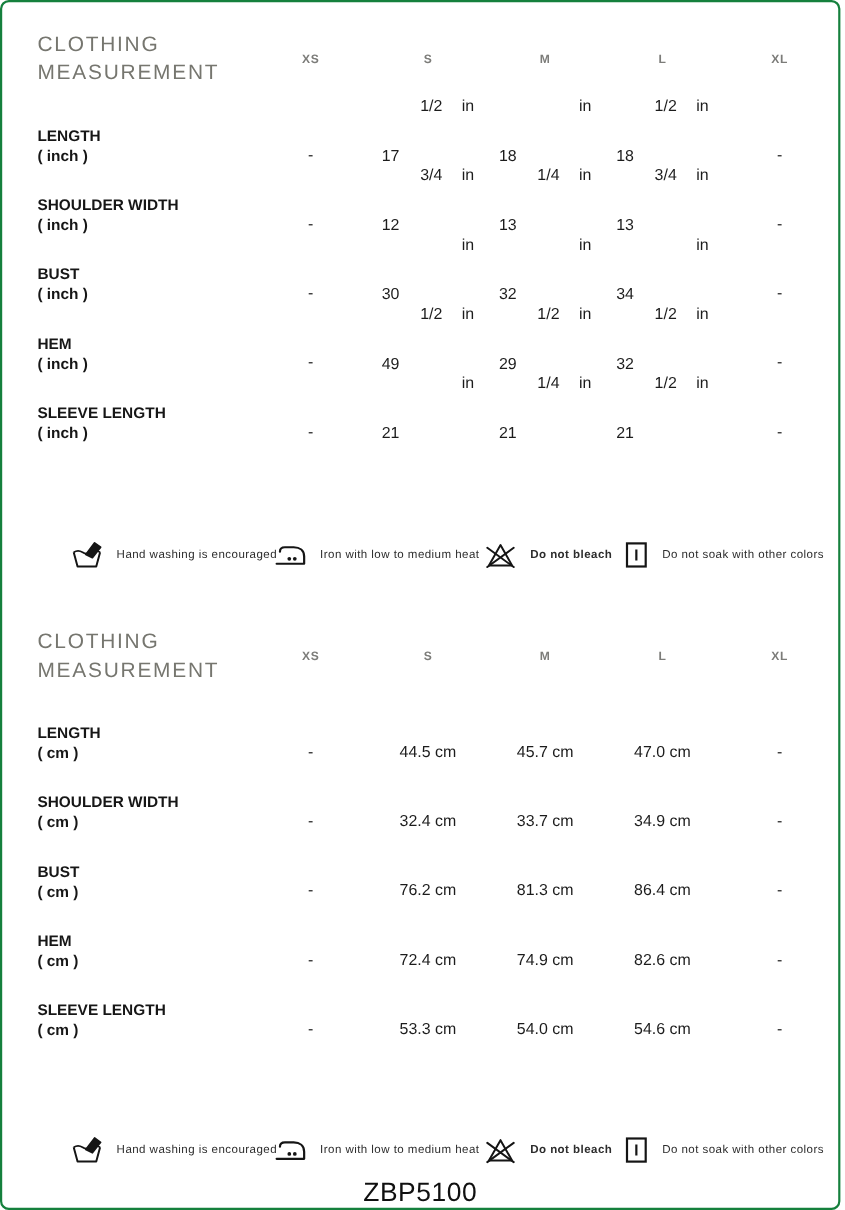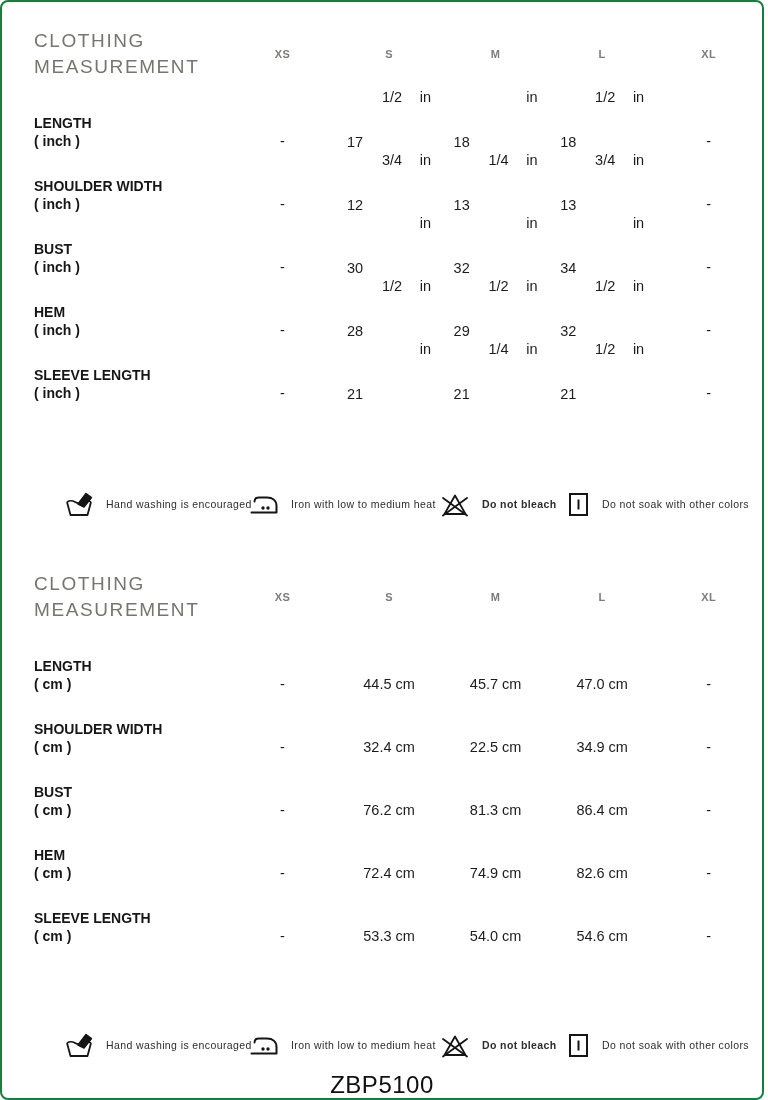--- a/index.html
+++ b/index.html
@@ -155,21 +155,21 @@
     </div>
 
     <div class="data-row">
       <div class="label-col">
         <div class="row-label">HEM</div>
         <div class="row-sub">( inch )</div>
       </div>
       <div class="size-col"><span class="cell-dash">-</span></div>
       <div class="size-col">
           <span class="triple">
-            <span class="num">28</span>
+            <span class="num">49</span>
             <span class="frac">1/2</span>
             <span class="unit">in</span>
           </span>
         </div>
       <div class="size-col">
           <span class="triple">
             <span class="num">29</span>
             <span class="frac">1/2</span>
             <span class="unit">in</span>
           </span>
@@ -282,21 +282,21 @@
       <div class="size-col"><span class="cell-dash">-</span></div>
     </div>
 
     <div class="data-row">
       <div class="label-col">
         <div class="row-label">SHOULDER WIDTH</div>
         <div class="row-sub">( cm )</div>
       </div>
       <div class="size-col"><span class="cell-dash">-</span></div>
       <div class="size-col"><span class="cell-val">32.4 cm</span></div>
-      <div class="size-col"><span class="cell-val">22.5 cm</span></div>
+      <div class="size-col"><span class="cell-val">33.7 cm</span></div>
       <div class="size-col"><span class="cell-val">34.9 cm</span></div>
       <div class="size-col"><span class="cell-dash">-</span></div>
     </div>
 
     <div class="data-row">
       <div class="label-col">
         <div class="row-label">BUST</div>
         <div class="row-sub">( cm )</div>
       </div>
       <div class="size-col"><span class="cell-dash">-</span></div>

